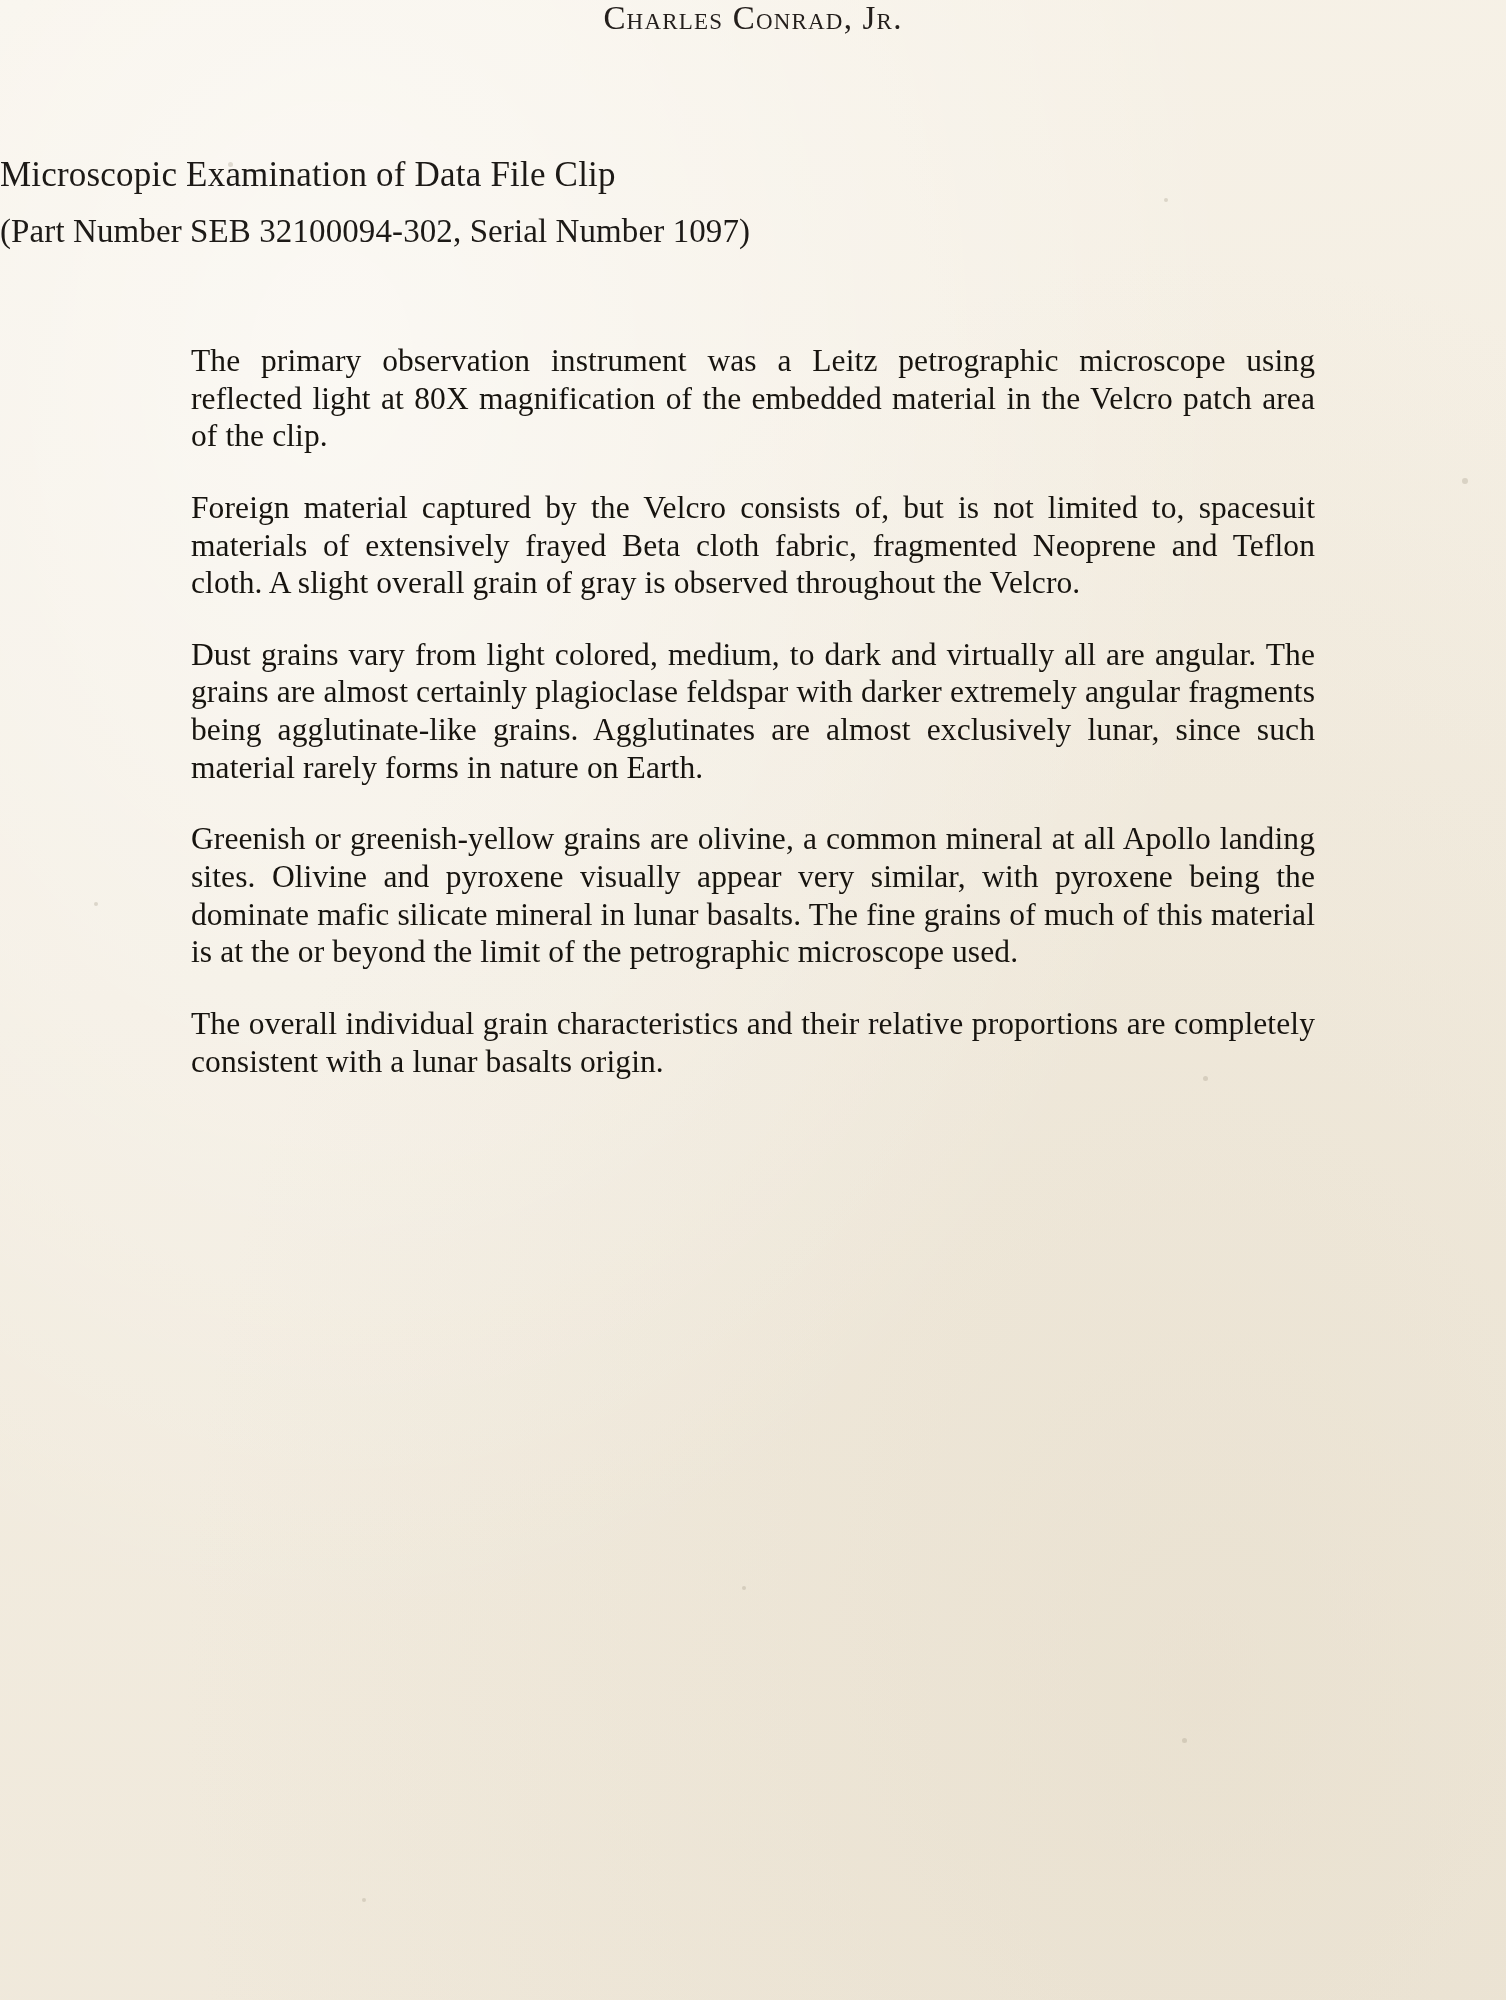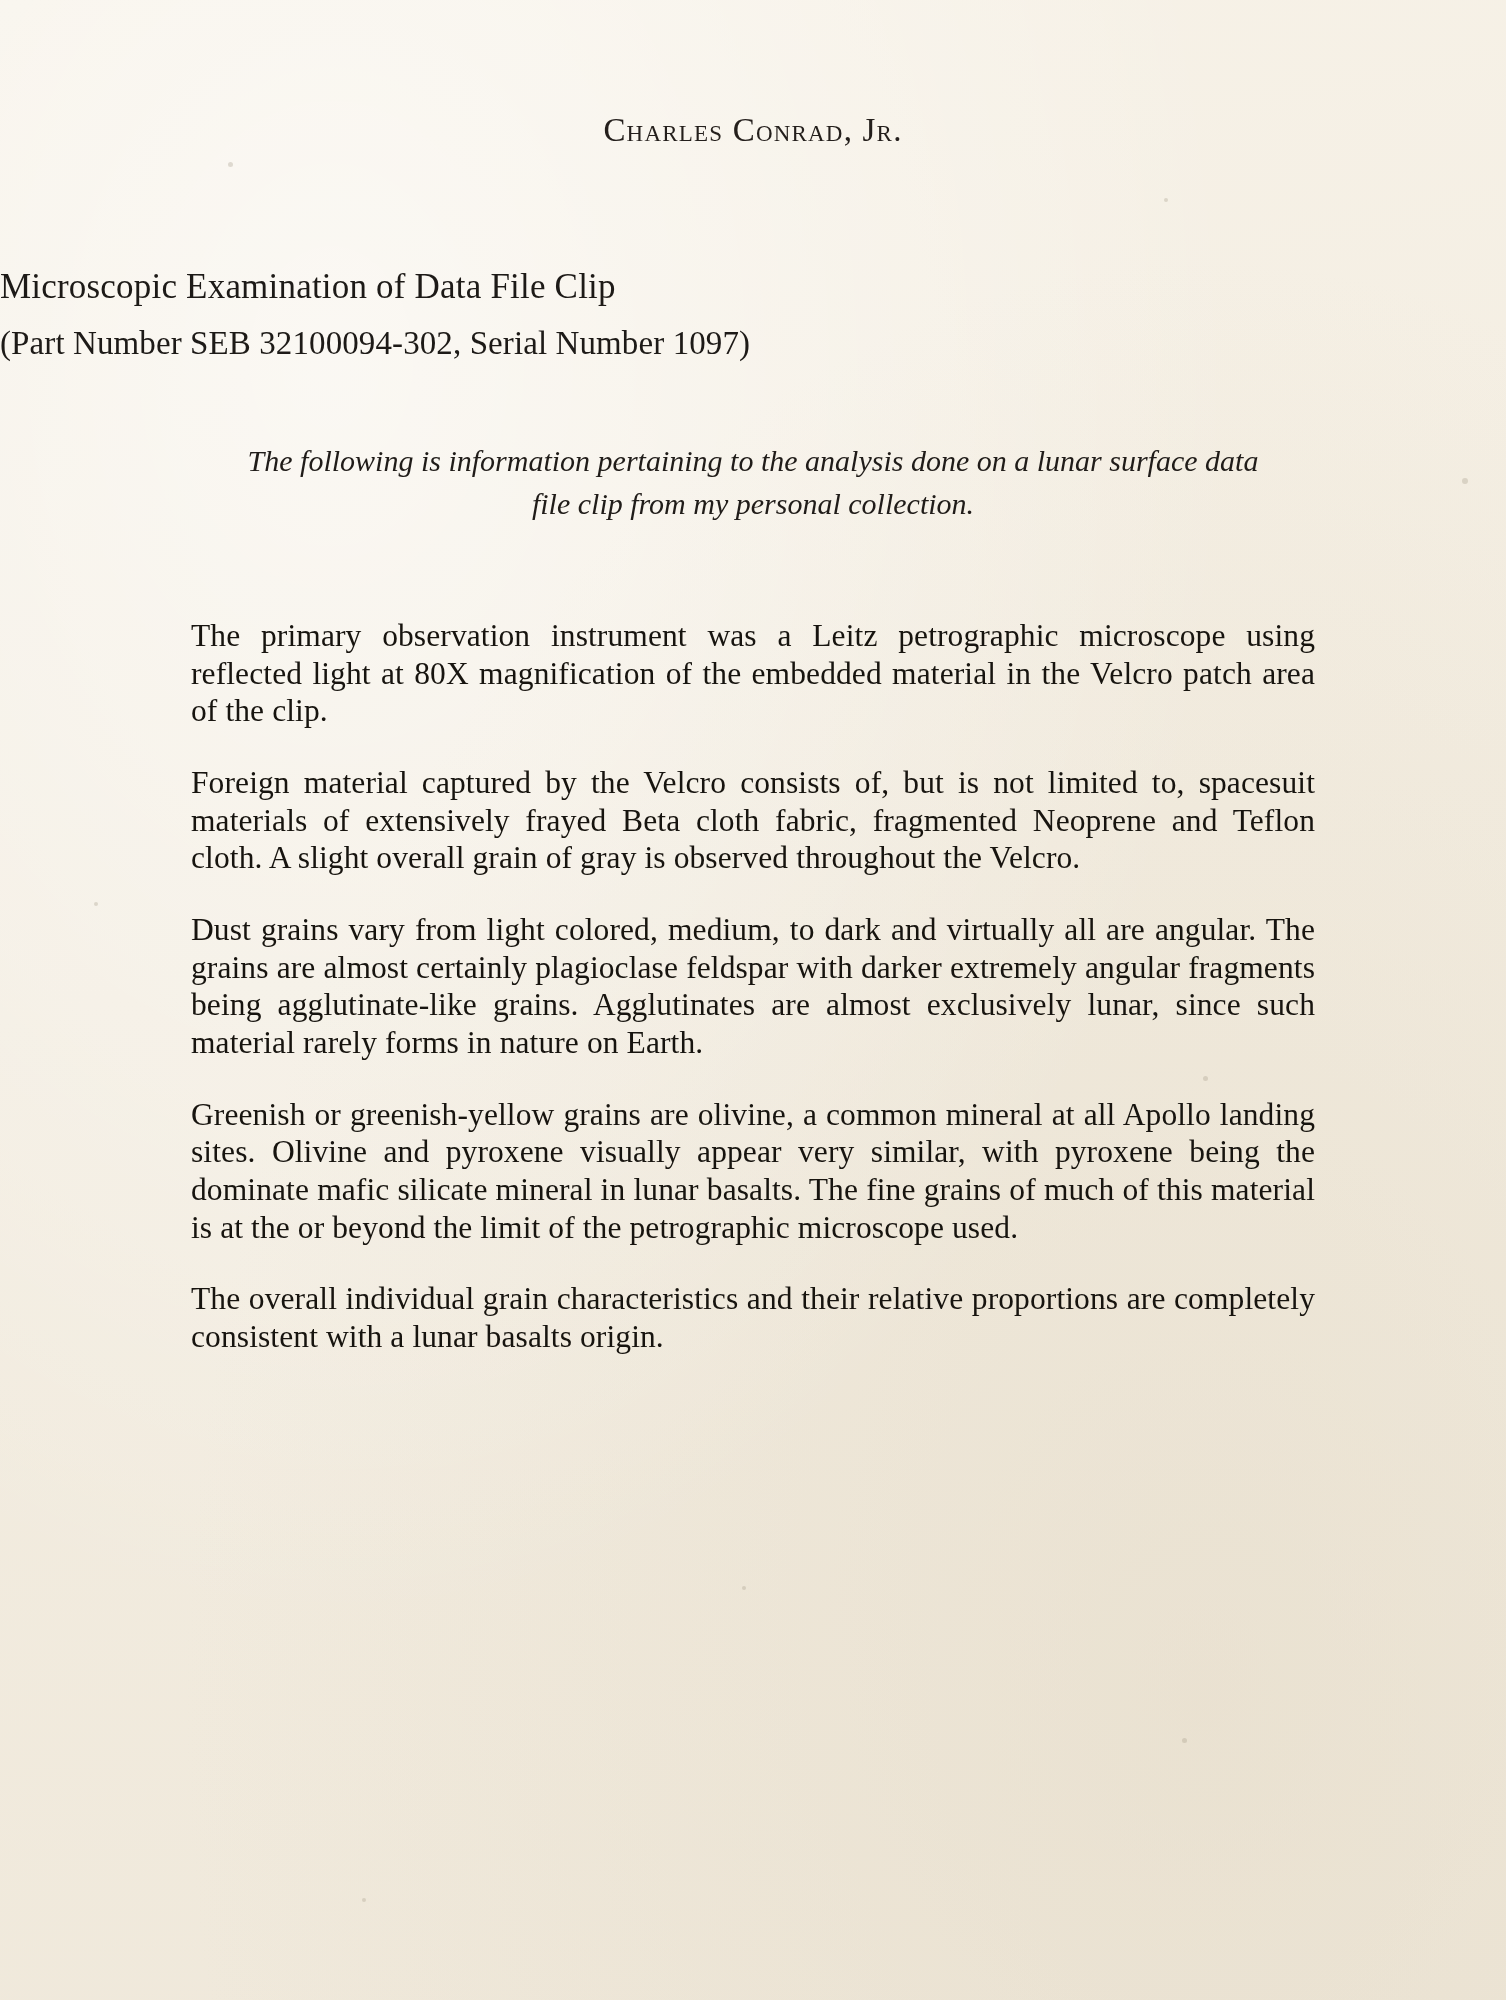--- a/index.html
+++ b/index.html
@@ -26,21 +26,20 @@
   }
   
   .speck {
     position: absolute;
     background: rgba(160,150,130,0.30);
     border-radius: 50%;
     pointer-events: none;
   }
   .letterhead {
     text-align: center;
-    padding-top: 112px;
     font-size: 33px;
     letter-spacing: 1.2px;
     color: #241f1c;
     font-variant: small-caps;
     font-family: "Liberation Serif", serif;
   }
   .title-block {
     text-align: left;
     margin-top: 118px;
   }
@@ -94,21 +93,20 @@
   <div class="speck" style="left:362px; top:1898px; width:4px; height:4px;"></div>
   <div class="speck" style="left:94px; top:902px; width:4px; height:4px;"></div>
 
   <div class="letterhead">Charles Conrad, Jr.</div>
 
   <div class="title-block">
     <div class="doc-title">Microscopic Examination of Data File Clip</div>
     <div class="doc-subtitle">(Part Number SEB 32100094-302, Serial Number 1097)</div>
   </div>
 
-  <div class="preamble">The following is information pertaining to the analysis done on a lunar surface data file clip from my personal collection.</div>
 
   <div class="body">
     <p>The primary observation instrument was a Leitz petrographic microscope using reflected light at 80X magnification of the embedded material in the Velcro patch area of the clip.</p>
     <p>Foreign material captured by the Velcro consists of, but is not limited to, spacesuit materials of extensively frayed Beta cloth fabric, fragmented Neoprene and Teflon cloth.  A slight overall grain of gray is observed throughout the Velcro.</p>
     <p>Dust grains vary from light colored, medium, to dark and virtually all are angular. The grains are almost certainly plagioclase feldspar with darker extremely angular fragments being agglutinate-like grains. Agglutinates are almost exclusively lunar, since such material rarely forms in nature on Earth.</p>
     <p>Greenish or greenish-yellow grains are olivine, a common mineral at all Apollo landing sites. Olivine and pyroxene visually appear very similar, with pyroxene being the dominate mafic silicate mineral in lunar basalts. The fine grains of much of this material is at the or beyond the limit of the petrographic microscope used.</p>
     <p>The overall individual grain characteristics and their relative proportions are completely consistent with a lunar basalts origin.</p>
   </div>
 
 </div>

